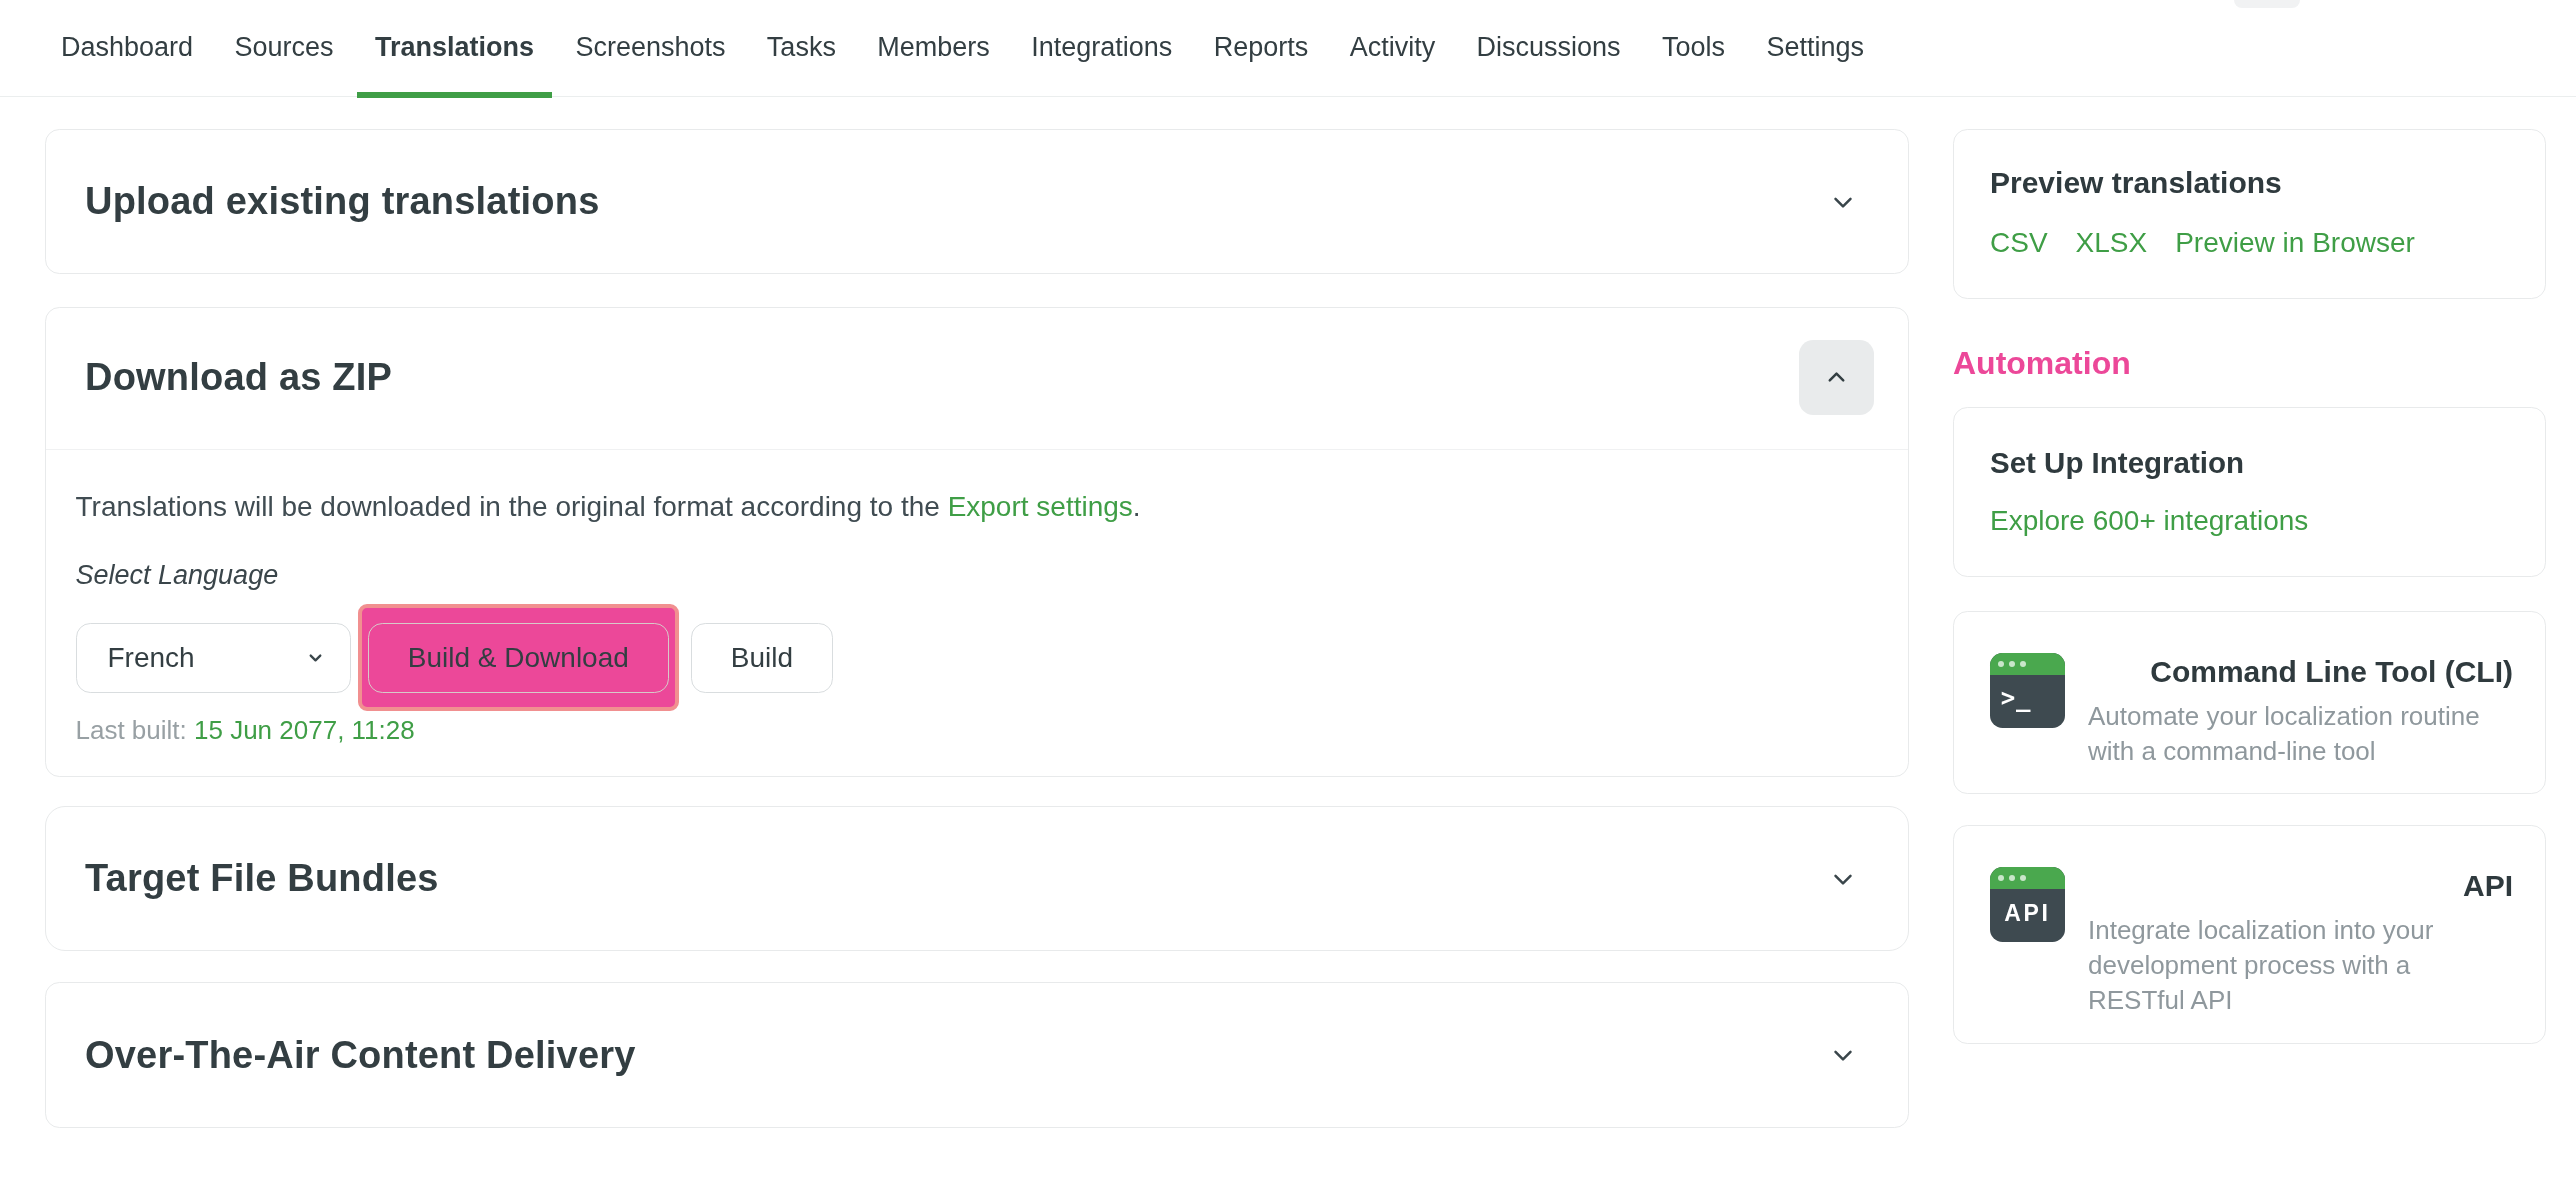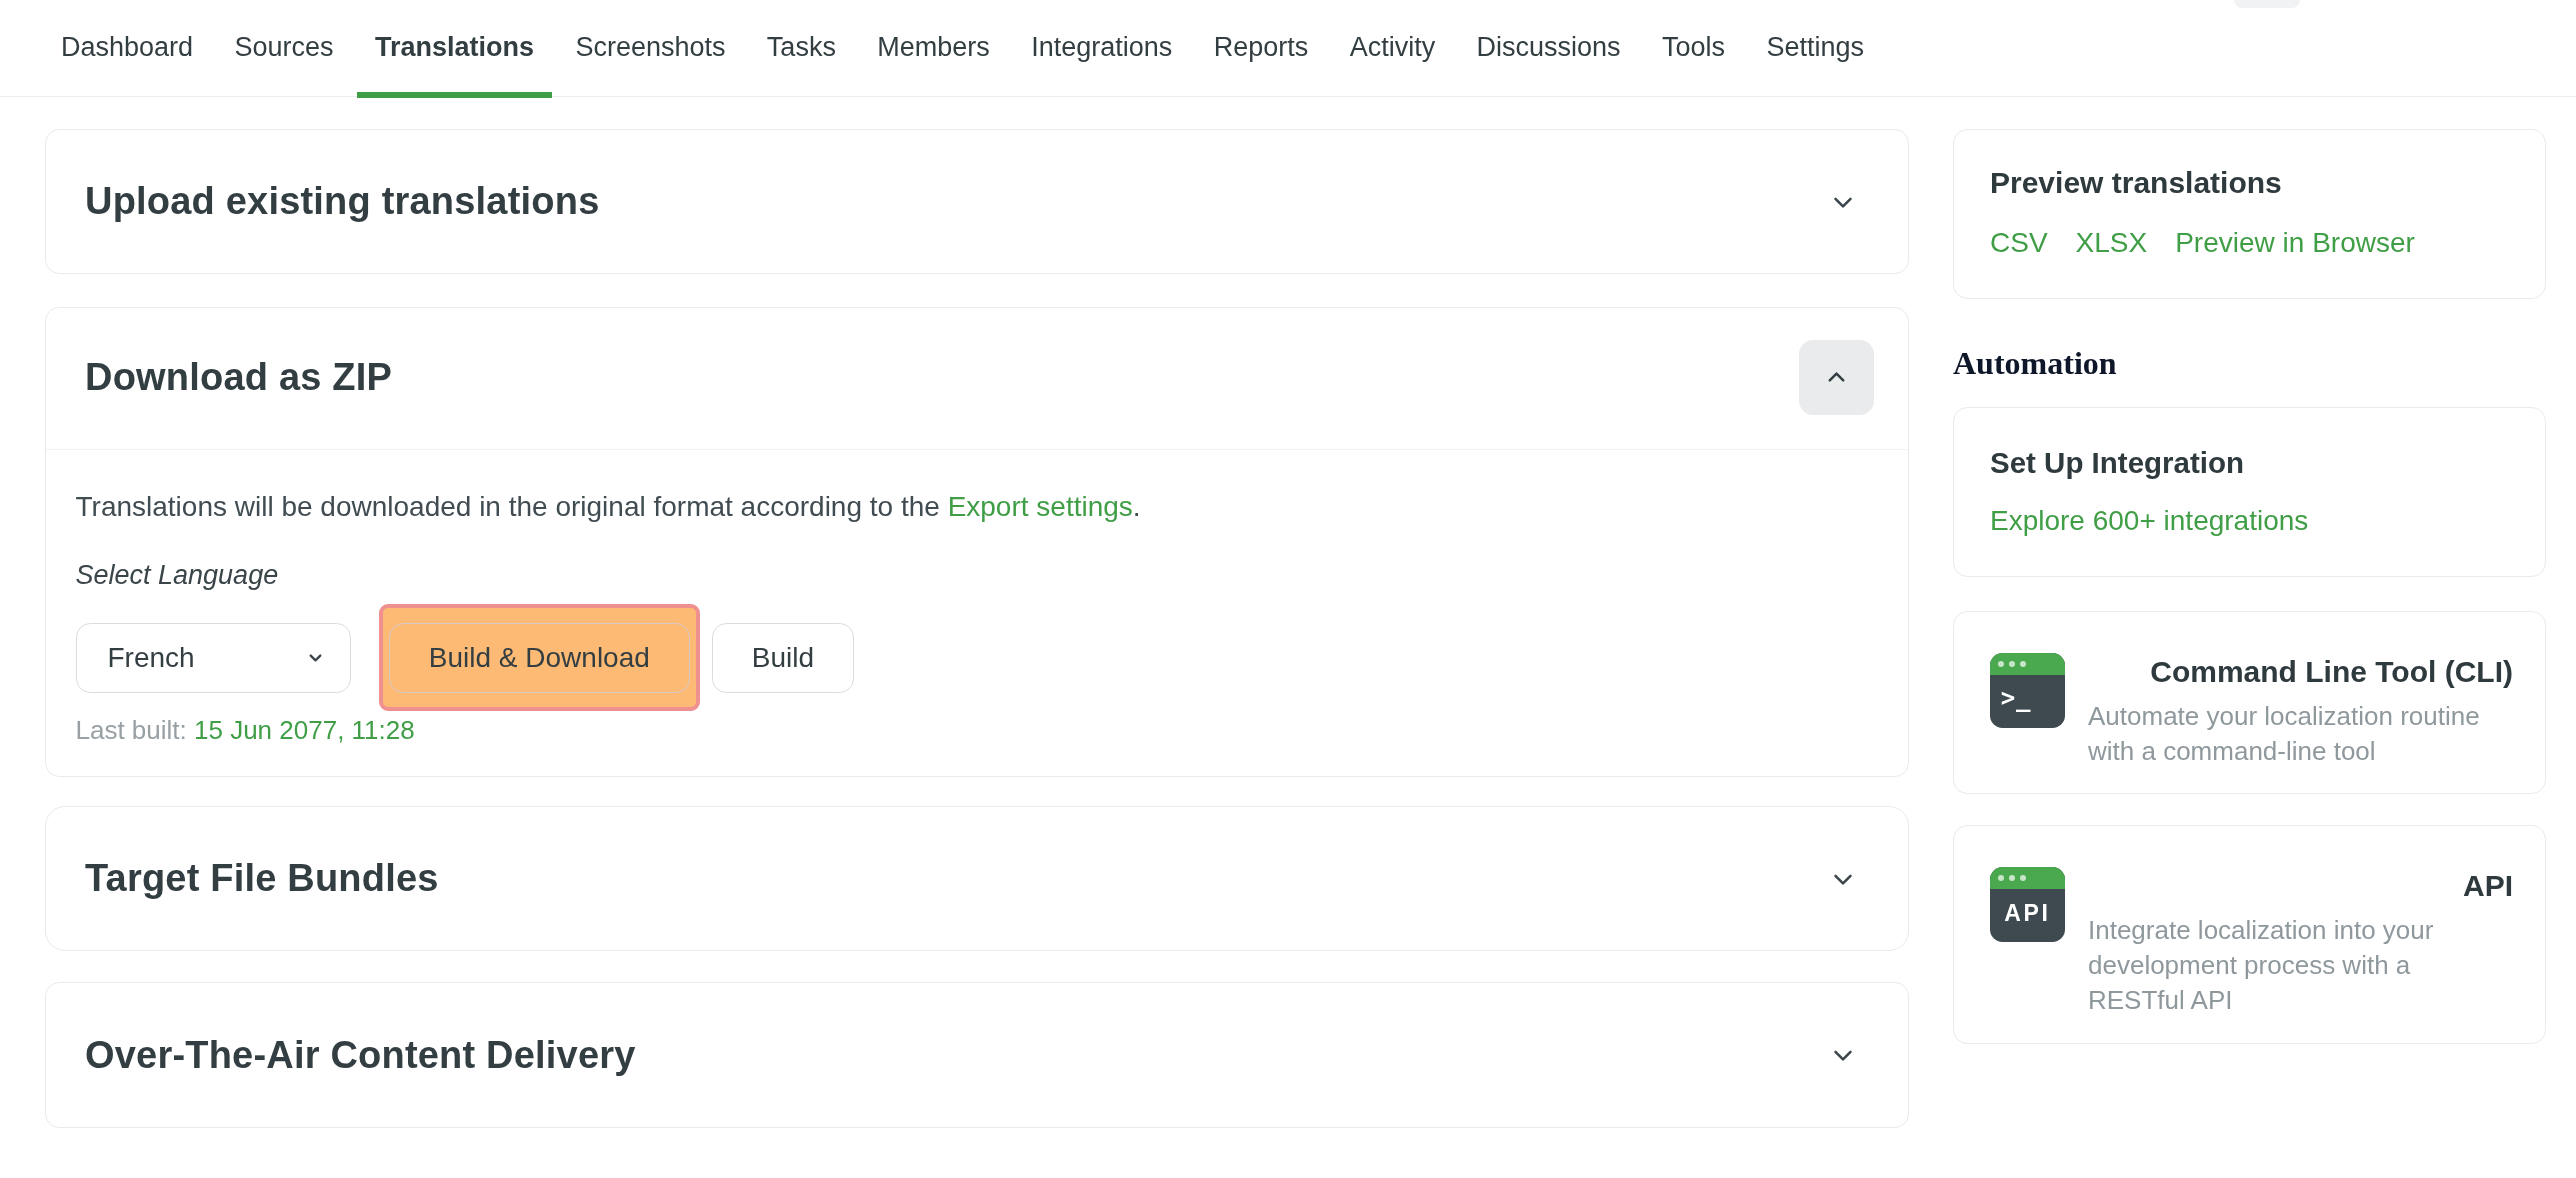--- a/index.html
+++ b/index.html
@@ -64,21 +64,21 @@
 
   .controls-row { display:flex; align-items:center; margin-top:13.4px; }
   .select-box {
     width:275px; height:70px; border:1.8px solid #d9dddf; border-radius:14.3px;
     background:#fff; display:flex; align-items:center; justify-content:space-between;
     padding:0 23px 0 31px; font-size:28px; color:#333e42; cursor:pointer;
   }
   .select-box svg { width:23px; height:23px; stroke:#3a464b; stroke-width:2.4; fill:none;
                     stroke-linecap:round; stroke-linejoin:round; }
   .annotation {
-    margin-left:28px; border:4.5px solid #f19090; background:#fdba74; border-radius:9px;
+    margin-left:7px; border:4.5px solid #f19090; background:#ec4899; border-radius:9px;
     padding:14.3px 6.3px; display:flex;
   }
   .btn {
     height:70px; border:1.8px solid #d9dddf; border-radius:14.3px; background:#ffffff;
     font-family:"Liberation Sans", sans-serif;
     font-size:28px; color:#333e42; padding:0 39px; cursor:pointer; white-space:nowrap;
   }
   .btn-highlighted { border-color:#d8c9c9; background:transparent; }
   .btn-build { margin-left:11.6px; }
 
@@ -86,21 +86,21 @@
   .last-built .lbl { color:#98a0a4; }
   .last-built .val { color:#3f9e46; }
 
   
   .side-card { position:absolute; left:1953px; width:593px; }
   .sc-preview { top:129px; height:170px; padding:36px 36px 0 36px; }
   .sc-preview h3 { font-size:30px; font-weight:700; color:#2f3a3e; }
   .preview-links { margin-top:27px; display:flex; gap:28px; font-size:28px; }
 
   .automation-heading { position:absolute; left:1953px; top:345px; font-size:32px;
-                        font-weight:700; color:#0f172a;font-family:Liberation Serif, serif; }
+                        font-weight:700; color:#ec4899; }
 
   .sc-integration { top:407px; height:170px; padding:38px 36px 0 36px; }
   .sc-integration h3 { font-size:29.5px; font-weight:700; color:#2f3a3e; }
   .sc-integration .link-green { display:inline-block; margin-top:25px; font-size:28px; }
 
   .sc-tool { display:flex; gap:23px; padding:41px 32px 0 36px; cursor:pointer; }
   .sc-cli { top:611px; height:183px; }
   .sc-api { top:825px; height:219px; }
   .tool-text h3 { font-size:30px; font-weight:700; color:#2f3a3e; margin-top:1.8px;text-align:right; }
   .tool-text p { margin-top:10.7px; font-size:26px; color:#8f989d; line-height:35px; }

